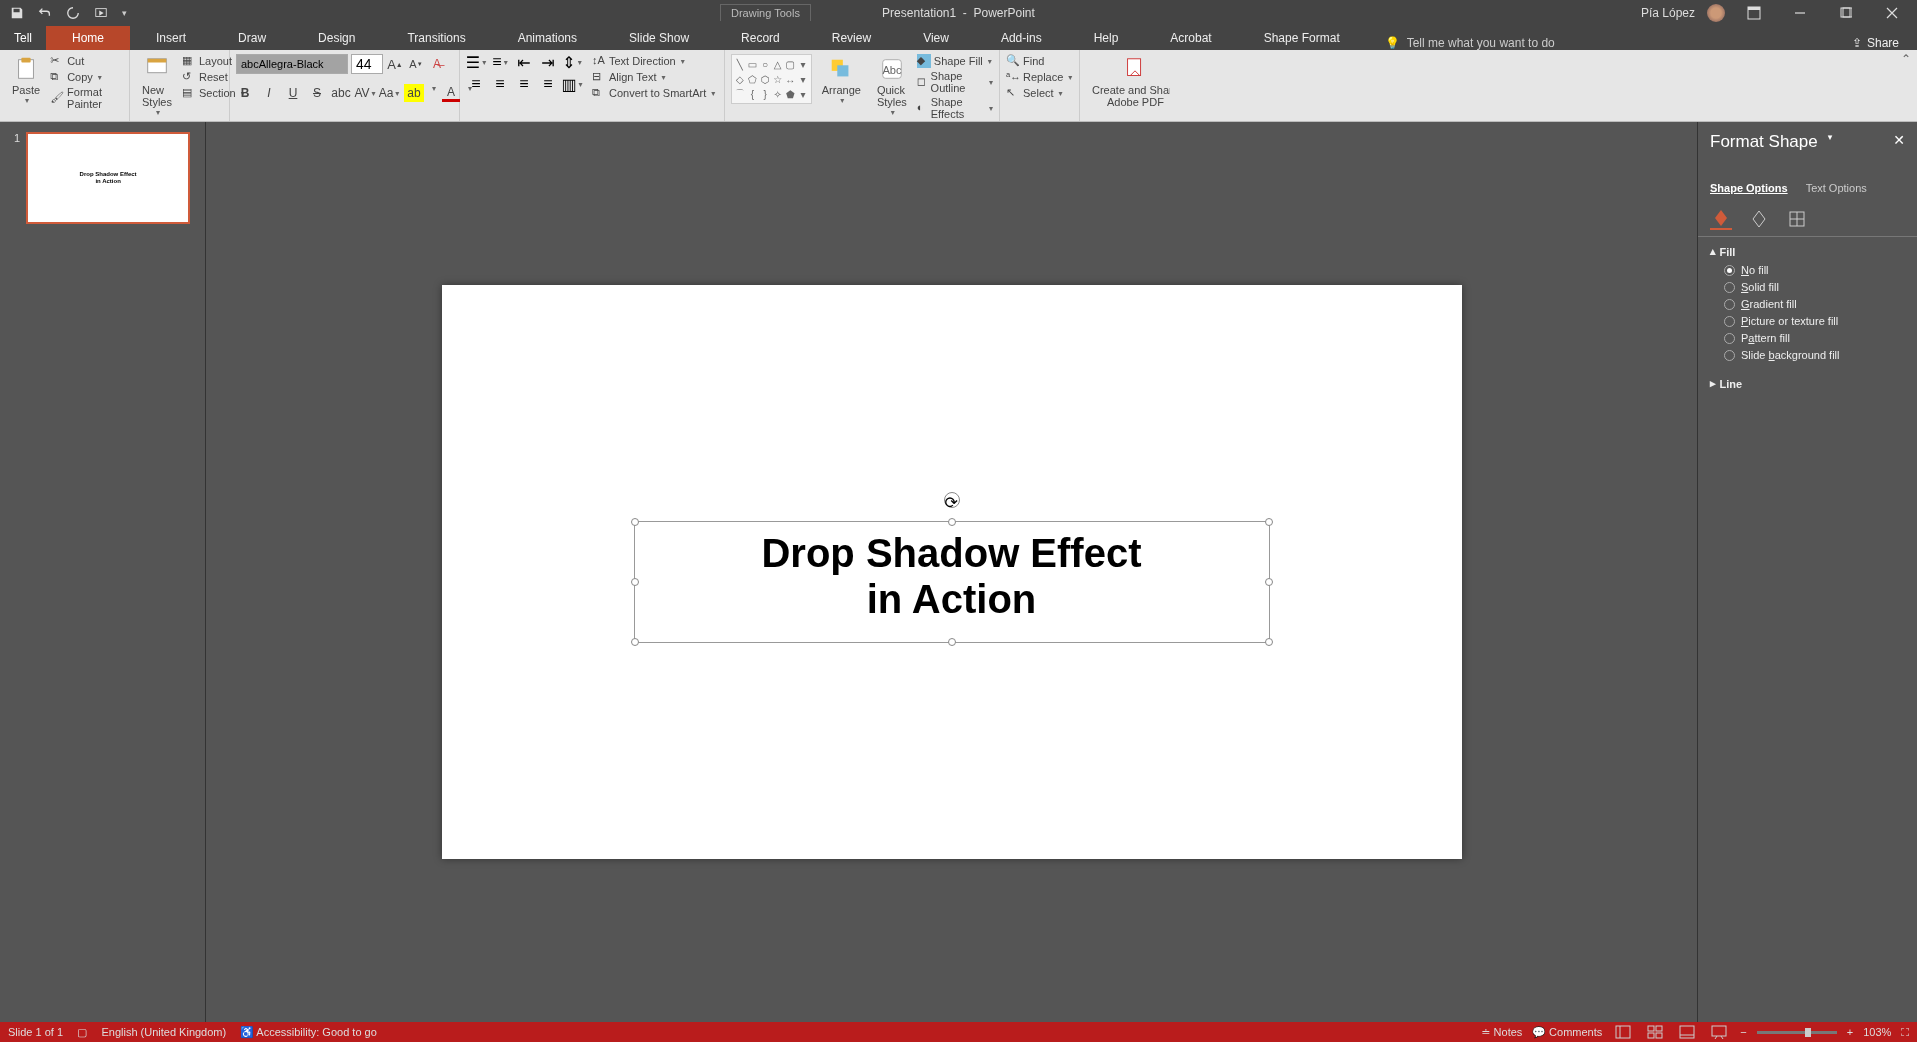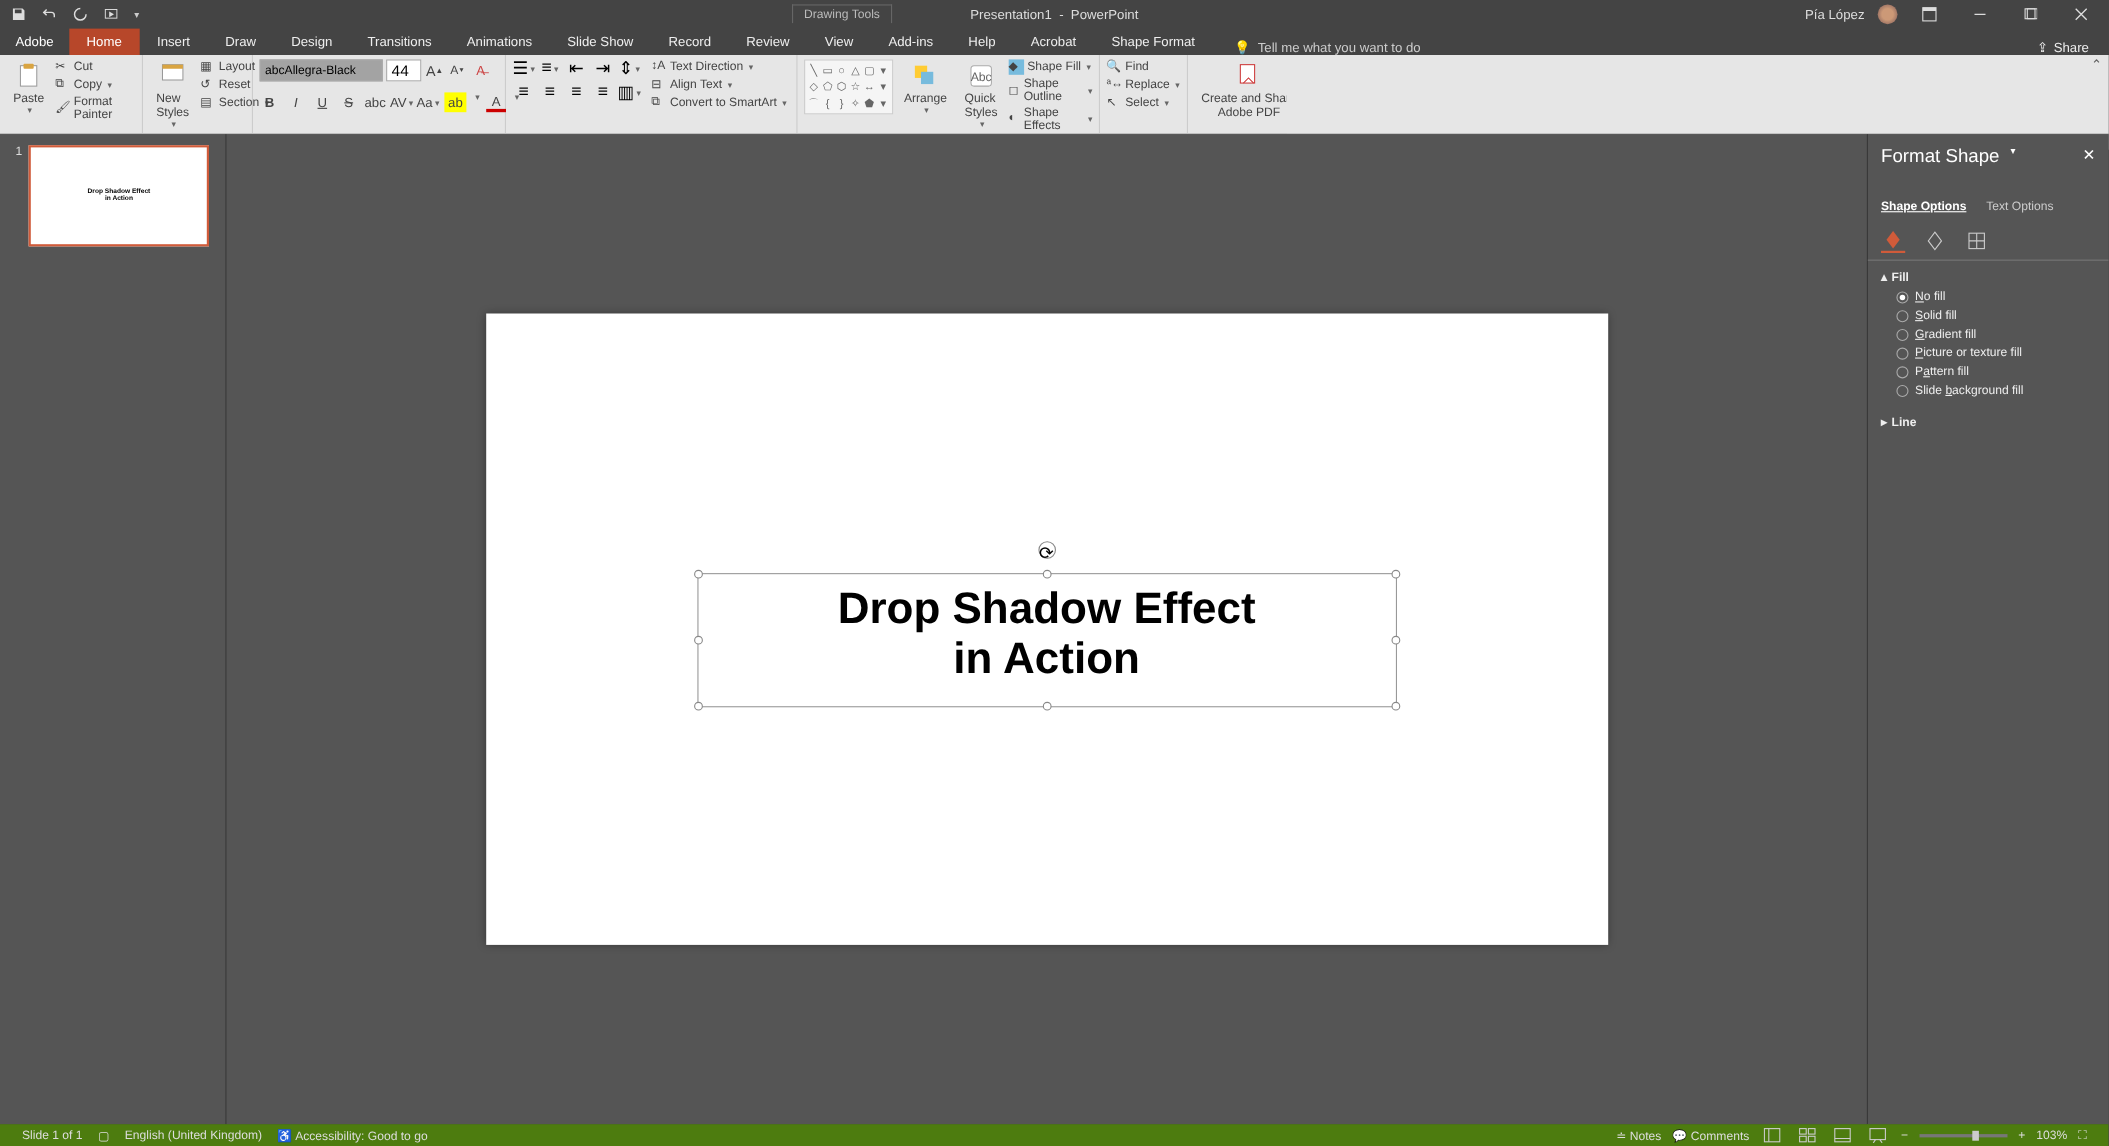--- a/index.html
+++ b/index.html
@@ -10,21 +10,21 @@
 .qat { display: flex; gap: 14px; padding-left: 10px; align-items: center; }
 .qat-icon { width: 14px; height: 14px; display: inline-block; cursor: pointer; }
 .title-center { position: absolute; left: 50%; transform: translateX(-50%); }
 .title-tools { position: absolute; left: 720px; font-size: 11px; color: #bbb; padding: 2px 10px; border: 1px solid #666; border-bottom: none; }
 .title-right { margin-left: auto; display: flex; align-items: center; gap: 12px; padding-right: 8px; }
 .avatar { width: 18px; height: 18px; border-radius: 50%; background: radial-gradient(circle, #c97 40%, #755 100%); }
 .win-btn { width: 34px; height: 22px; display: flex; align-items: center; justify-content: center; cursor: pointer; }
 
 
 .tabs { height: 25px; background: #444; display: flex; align-items: flex-end; color: #eee; font-size: 12px; }
-.tab { padding: 5px 16px; cursor: pointer; }
+.tab { padding: 5px 26px; cursor: pointer; }
 .tab.active { background: #b7472a; color: #fff; }
 .tab.file { color: #fff; padding: 5px 14px; }
 .tellme { display: flex; align-items: center; gap: 6px; color: #ccc; margin-left: 20px; font-size: 12px; }
 .share { margin-left: auto; padding-right: 18px; display: flex; align-items: center; gap: 5px; }
 
 
 .ribbon { height: 72px; background: #e6e6e6; display: flex; border-bottom: 1px solid #bbb; }
 .group { border-right: 1px solid #ccc; padding: 4px 6px; display: flex; flex-direction: column; }
 .group-body { flex: 1; display: flex; align-items: flex-start; gap: 4px; }
 .dlg-launcher { position: absolute; right: 0; bottom: 0; font-size: 9px; color: #888; }
@@ -82,21 +82,21 @@
 .pane-icon { width: 22px; height: 22px; cursor: pointer; display: flex; align-items: center; justify-content: center; }
 .pane-icon.active { border-bottom: 2px solid #d05b3a; }
 .pane-section { padding: 8px 12px; }
 .sect-head { font-weight: 600; font-size: 11px; cursor: pointer; display: flex; align-items: center; gap: 4px; }
 .radio-list { padding: 6px 0 0 14px; display: flex; flex-direction: column; gap: 5px; }
 .radio-item { display: flex; align-items: center; gap: 6px; font-size: 11px; cursor: pointer; }
 .radio { width: 11px; height: 11px; border: 1px solid #aaa; border-radius: 50%; display: inline-block; position: relative; }
 .radio.checked::after { content: ""; position: absolute; left: 2px; top: 2px; width: 5px; height: 5px; background: #fff; border-radius: 50%; }
 
 
-.statusbar { position: absolute; bottom: 0; left: 0; right: 0; height: 20px; background: #4d7c0f; color: #ddd; font-size: 11px; display: flex; align-items: center; padding: 0 20px; gap: 14px; }
+.statusbar { position: absolute; bottom: 0; left: 0; right: 0; height: 20px; background: #b91c1c; color: #ddd; font-size: 11px; display: flex; align-items: center; padding: 0 8px; gap: 14px; }
 .status-right { margin-left: auto; display: flex; align-items: center; gap: 10px; }
 .view-btn { width: 22px; height: 16px; cursor: pointer; display: flex; align-items: center; justify-content: center; }
 .zoom-slider { width: 80px; height: 3px; background: #777; position: relative; }
 .zoom-thumb { position: absolute; left: 48px; top: -3px; width: 6px; height: 9px; background: #ccc; cursor: pointer; }
 
 .underline-letter { text-decoration: underline; }
 </style>
 </head>
 <body>
 
@@ -145,21 +145,21 @@
       </span>
     <span class="win-btn">
         <svg width="12" height="12">
           <path d="M1 1l10 10M11 1L1 11" stroke="#ddd" stroke-width="1.2"></path>
         </svg>
       </span>
   </div>
 </div>
 
 <div class="tabs">
-  <div class="tab file">Adobe</div>
+  <div class="tab file">Tell</div>
   <div class="tab active">Home</div>
   <div class="tab">Insert</div>
   <div class="tab">Draw</div>
   <div class="tab">Design</div>
   <div class="tab">Transitions</div>
   <div class="tab">Animations</div>
   <div class="tab">Slide Show</div>
   <div class="tab">Record</div>
   <div class="tab">Review</div>
   <div class="tab">View</div>

